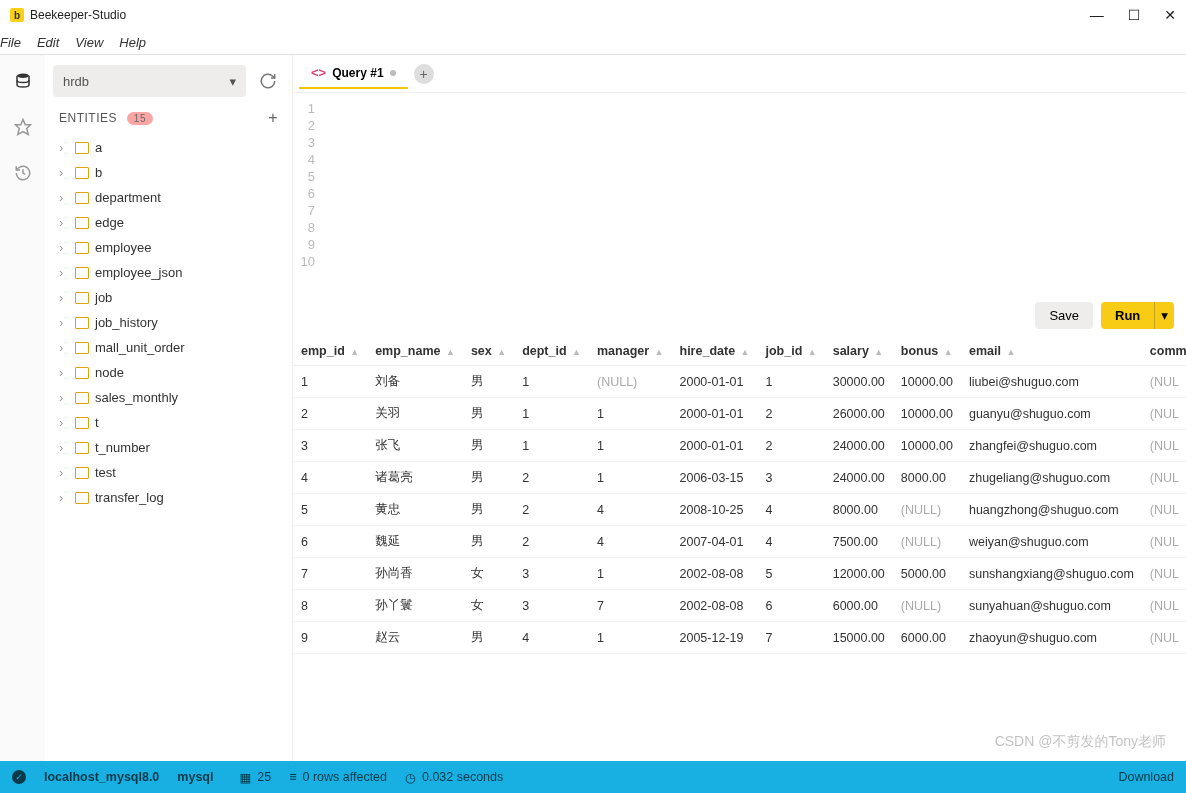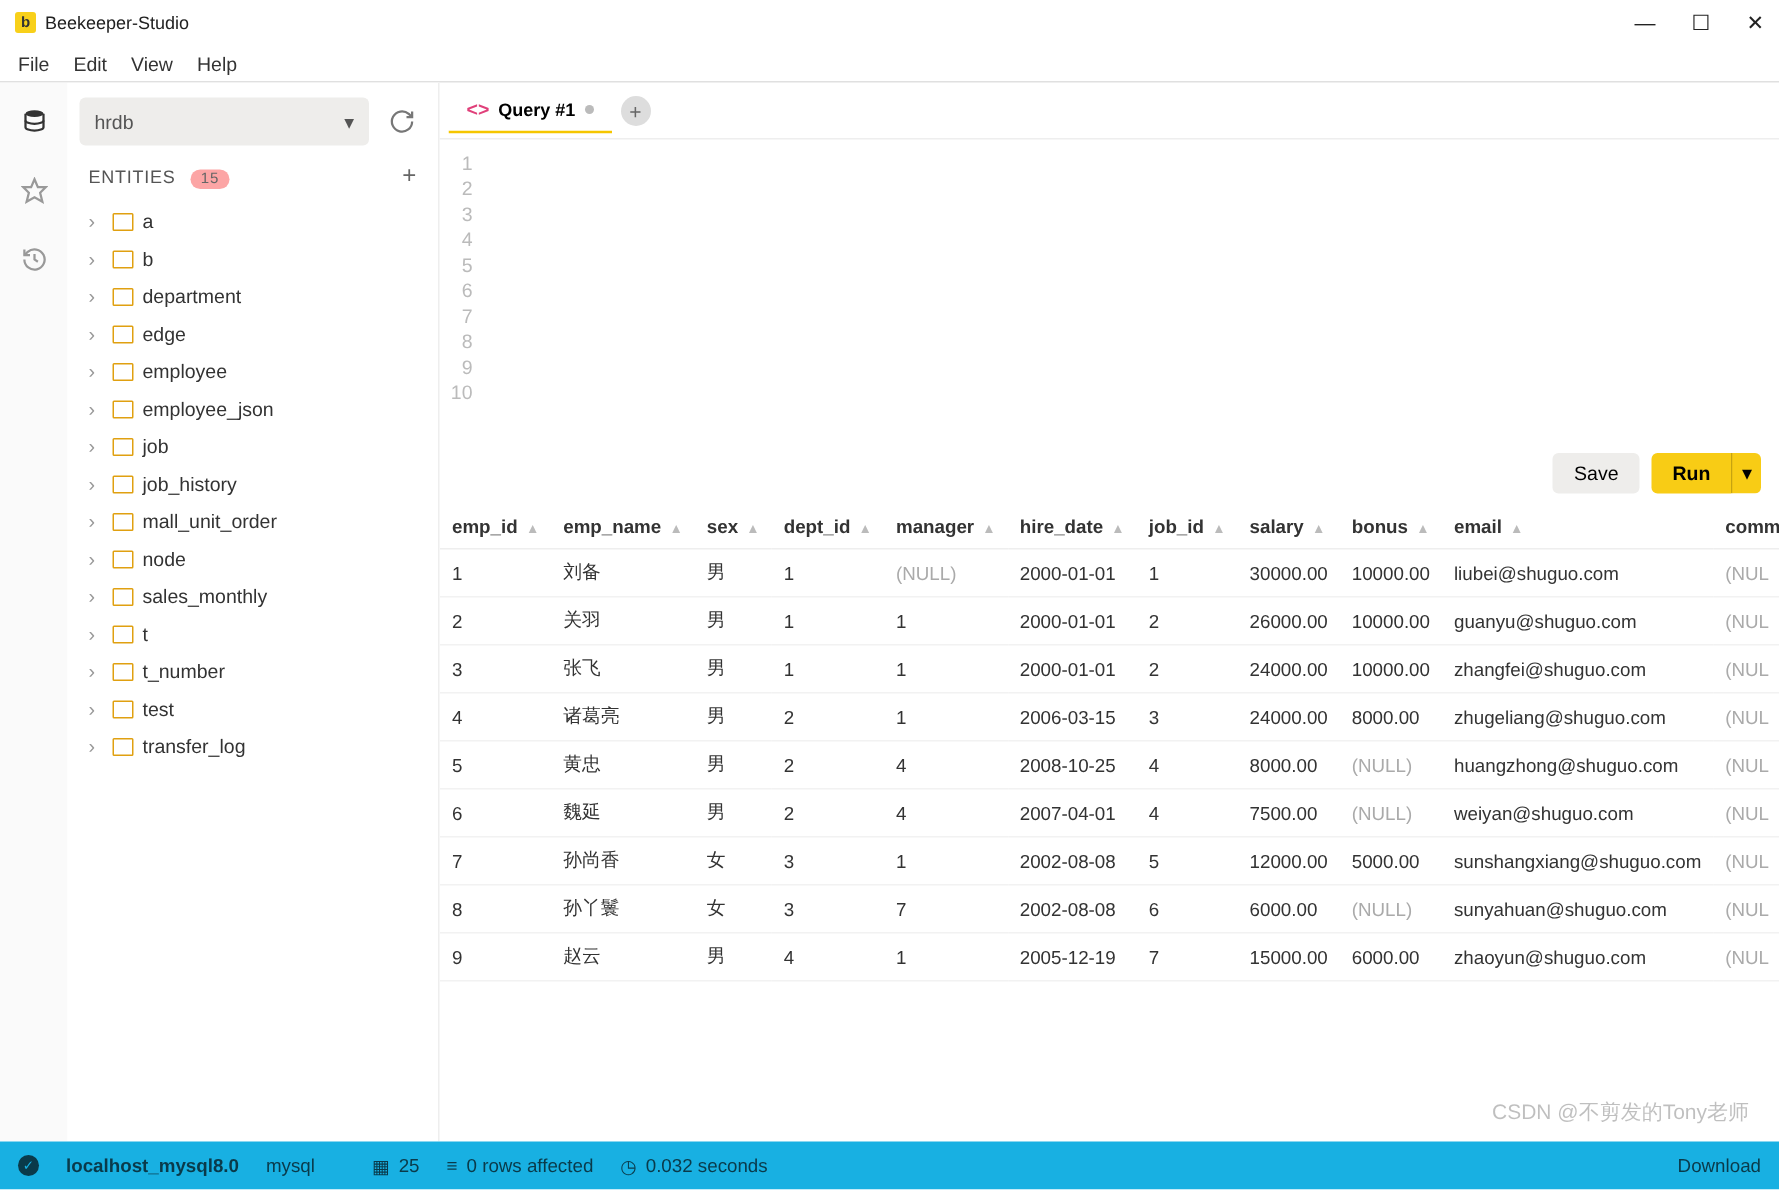--- a/index.html
+++ b/index.html
@@ -1,21 +1,21 @@
 <!DOCTYPE html>
 <html><head>
 <meta charset="utf-8">
 <style>
 * { box-sizing: border-box; margin: 0; padding: 0; font-family: "Segoe UI", Arial, sans-serif; }
 body { width: 1186px; height: 793px; background: #fff; overflow: hidden; position: relative; display: flex; flex-direction: column; }
 .titlebar { height: 30px; display: flex; align-items: center; padding: 0 10px; font-size: 12px; color: #222; }
 .titlebar .logo { width: 14px; height: 14px; background: #f8d01a; border-radius: 2px; margin-right: 6px; display: flex; align-items: center; justify-content: center; font-weight: bold; font-size: 10px; color: #333; }
 .titlebar-controls { margin-left: auto; display: flex; gap: 24px; }
 .titlebar-controls span { cursor: pointer; font-size: 14px; }
-.menubar { height: 24px; display: flex; align-items: center; padding: 0 12px; font-size: 13px; gap: 16px; color: #333; }
+.menubar { height: 24px; display: flex; align-items: center; padding: 0 0; font-size: 13px; gap: 16px; color: #333; font-style: italic; }
 .menubar span { cursor: pointer; }
 .main { flex: 1; display: flex; border-top: 1px solid #e0e0e0; overflow: hidden; }
 .iconbar { width: 45px; background: #fafafa; display: flex; flex-direction: column; align-items: center; padding-top: 14px; gap: 22px; }
 .iconbar .icn { width: 24px; height: 24px; color: #999; cursor: pointer; display: flex; align-items: center; justify-content: center; }
 .iconbar .icn.active { color: #333; }
 .sidebar { width: 248px; background: #fff; border-right: 1px solid #eee; padding: 10px 8px; overflow-y: auto; }
 .db-row { display: flex; gap: 6px; margin-bottom: 8px; }
 .db-select { flex: 1; height: 32px; background: #eeedeb; border: none; border-radius: 4px; padding: 4px 10px; font-size: 13px; display: flex; align-items: center; justify-content: space-between; cursor: pointer; color: #555; }
 .refresh-btn { width: 32px; height: 32px; display: flex; align-items: center; justify-content: center; cursor: pointer; color: #777; }
 .filter { width: 100%; height: 32px; background: #fff; border: 1px solid #e0e0e0; border-radius: 4px; padding: 0 10px; font-size: 13px; color: #999; display: flex; align-items: center; justify-content: space-between; margin-bottom: 12px; }
@@ -44,21 +44,21 @@
 .run-drop { background: #f8cc15; border: none; border-left: 1px solid rgba(0,0,0,0.2); padding: 6px 6px; border-radius: 0 4px 4px 0; cursor: pointer; }
 .results { flex: 1; overflow: auto; position: relative; }
 .results table { border-collapse: collapse; width: 100%; font-size: 12.5px; }
 .results th { text-align: left; padding: 7px 8px; font-weight: bold; color: #333; border-bottom: 1px solid #eee; position: sticky; top: 0; background: #fff; white-space: nowrap; }
 .results th .sort { color: #bbb; font-size: 9px; margin-left: 2px; }
 .results td { padding: 7px 8px; border-bottom: 1px solid #f2f2f2; color: #333; white-space: nowrap; }
 .results td.null { color: #aaa; }
 .statusbar { height: 32px; background: #18b0e2; display: flex; align-items: center; padding: 0 12px; font-size: 12.5px; color: #0a3a4a; gap: 18px; }
 .statusbar .dot-ok { width: 14px; height: 14px; background: #0a3a4a; border-radius: 50%; display: flex; align-items: center; justify-content: center; color: #18b0e2; font-size: 9px; }
 .statusbar .spacer { flex: 1; }
-.statusbar .conn-type { margin-left: auto; margin-right: 20px; }
+.statusbar .conn-type { margin-left: auto; margin-right: 8px; font-weight: bold; }
 .watermark { position: absolute; right: 20px; bottom: 42px; font-size: 14px; color: rgba(0,0,0,0.25); pointer-events: none; }
 svg { width: 18px; height: 18px; }
 </style>
 </head>
 <body>
 
 <div class="titlebar">
   <div class="logo">b</div>
   <span>Beekeeper-Studio</span>
   <div class="titlebar-controls">

